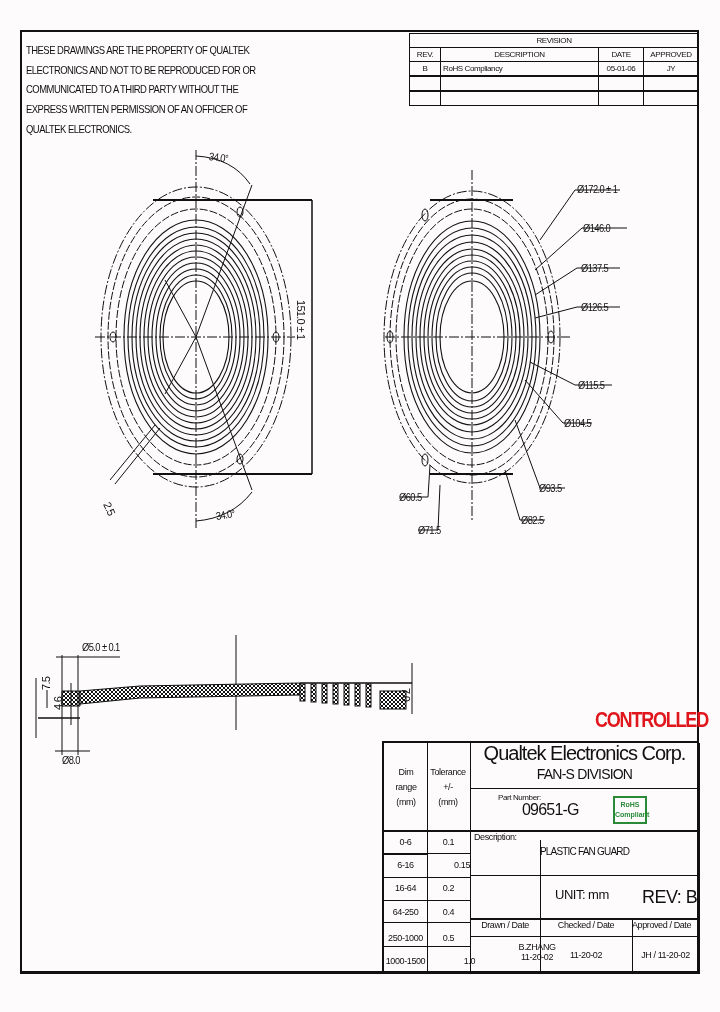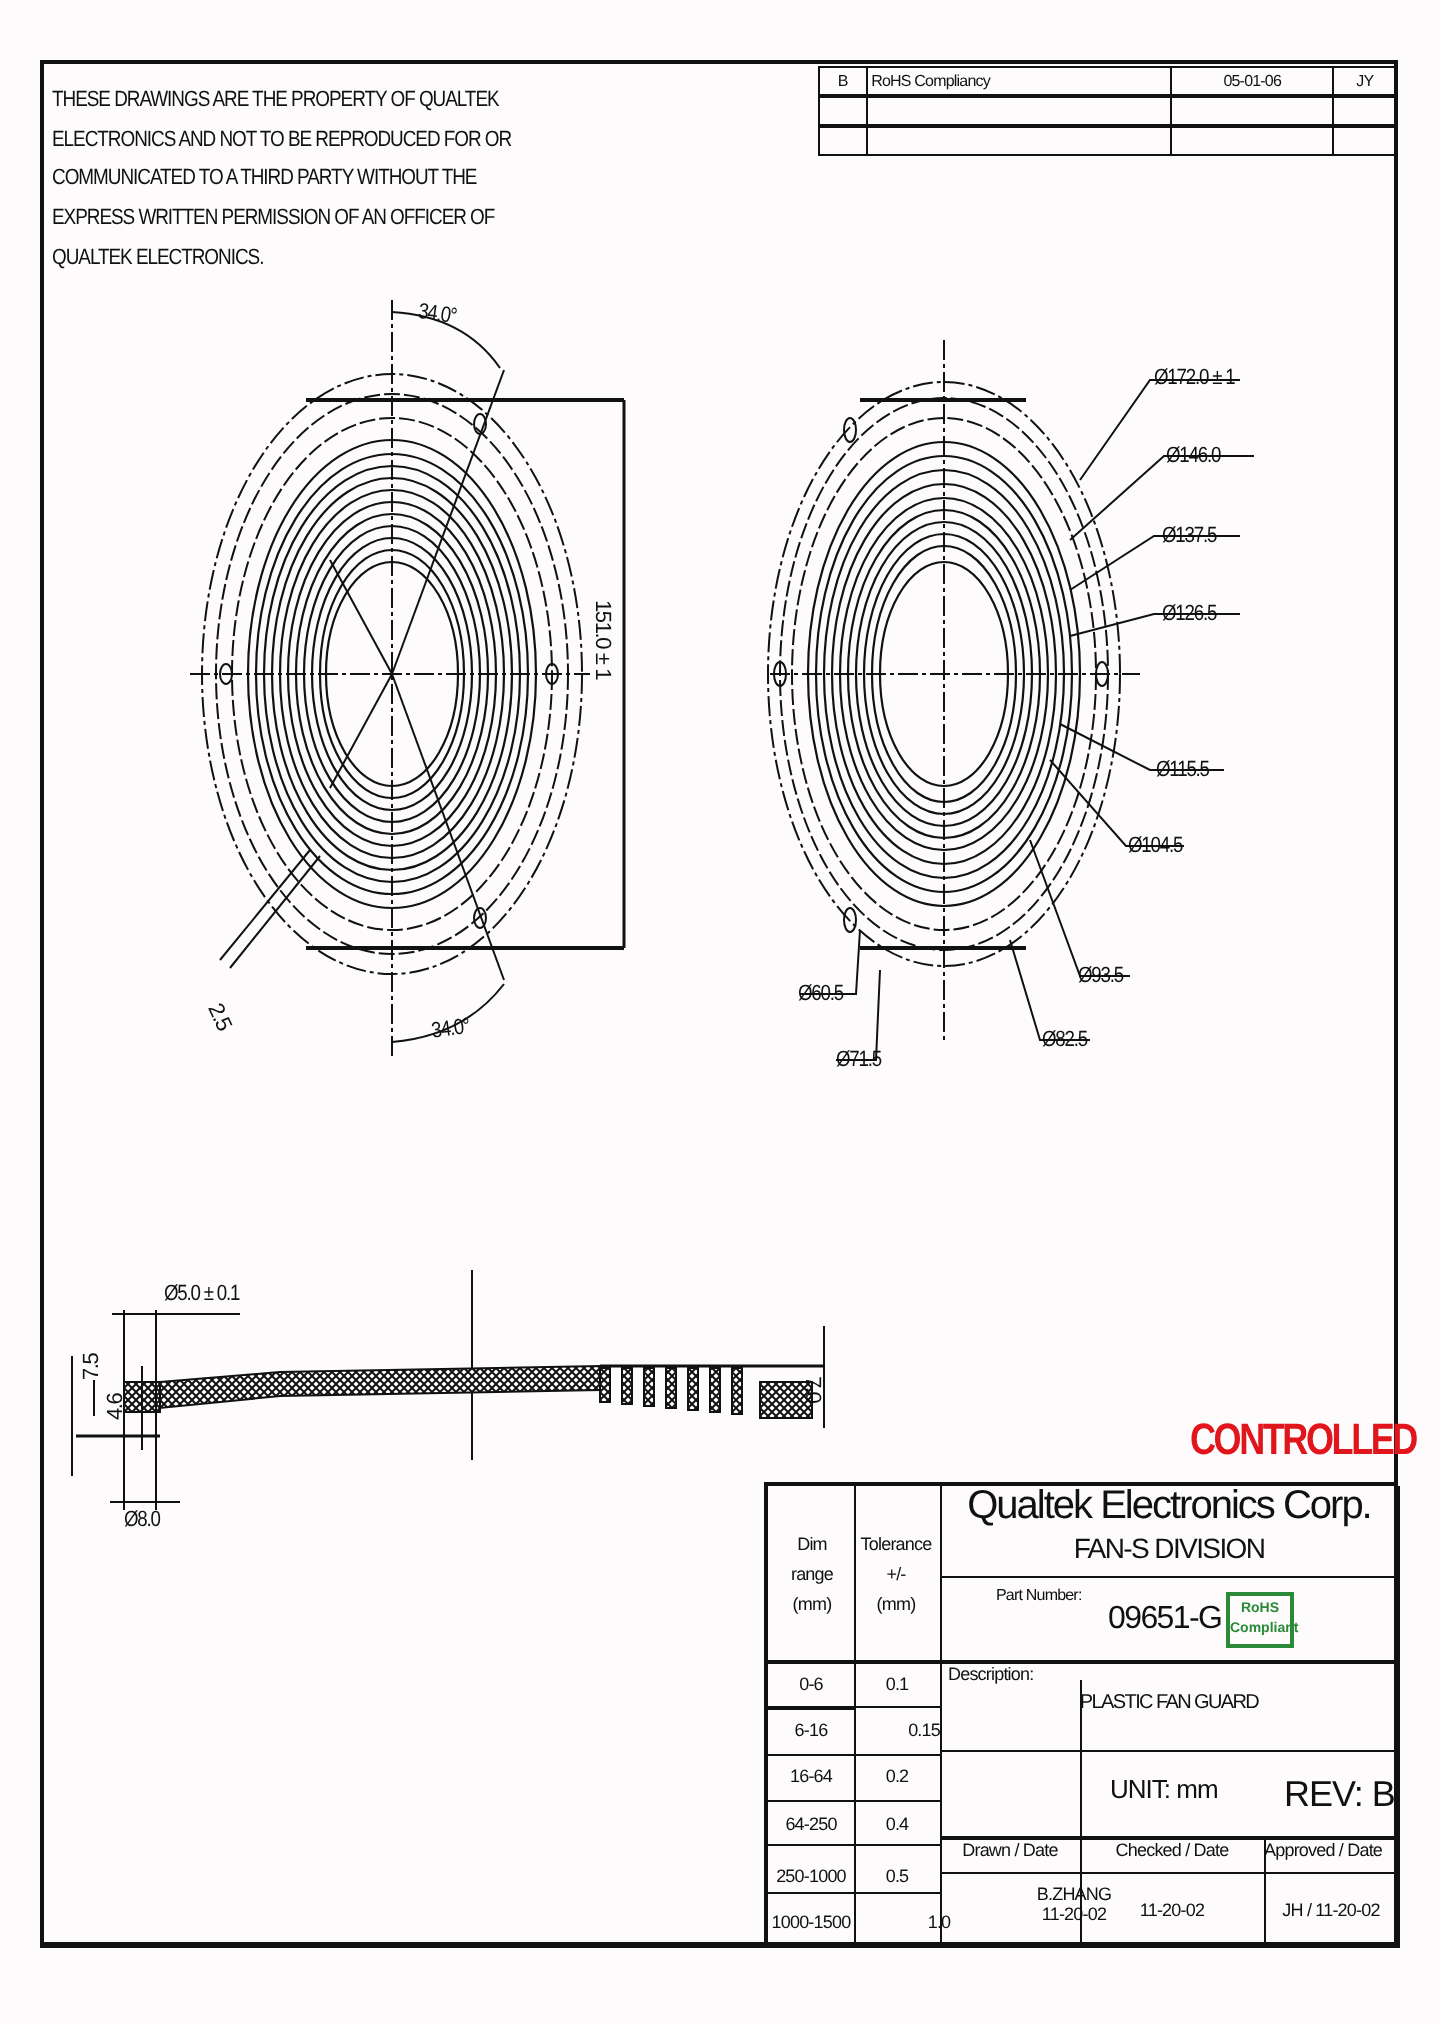--- a/index.html
+++ b/index.html
@@ -30,20 +30,29 @@
 <div class="notice">
   <div>THESE DRAWINGS ARE THE PROPERTY OF QUALTEK</div>
   <div>ELECTRONICS AND NOT TO BE REPRODUCED FOR OR</div>
   <div>COMMUNICATED TO A THIRD PARTY WITHOUT THE</div>
   <div>EXPRESS WRITTEN PERMISSION OF AN OFFICER OF</div>
   <div>QUALTEK ELECTRONICS.</div>
 </div>
 
 <table class="rev">
   <tbody>
+      <tr>
+        <td colspan="4">REVISION</td>
+      </tr>
+  <tr>
+    <td style="width:26px">REV.</td>
+    <td style="width:153px">DESCRIPTION</td>
+    <td style="width:40px">DATE</td>
+    <td>APPROVED</td>
+  </tr>
   <tr class="thick">
     <td>B</td>
     <td class="left">RoHS Compliancy</td>
     <td>05-01-06</td>
     <td>JY</td>
   </tr>
   <tr class="thick">
     <td></td>
         <td></td>
         <td></td>
@@ -236,21 +245,21 @@
 <div class="tb-abs" style="left:427px;top:907px;width:43px;text-align:center;">0.4</div>
 <div class="tb-abs" style="left:384px;top:933px;width:43px;text-align:center;">250-1000</div>
 <div class="tb-abs" style="left:427px;top:933px;width:43px;text-align:center;">0.5</div>
 <div class="tb-abs" style="left:384px;top:956px;width:43px;text-align:center;">1000-1500</div>
 <div class="tb-abs" style="left:448px;top:956px;width:43px;text-align:center;">1.0</div>
 
 <div class="tb-abs" style="left:470px;top:742px;width:229px;text-align:center;font-size:20px;letter-spacing:-1px;">Qualtek Electronics Corp.</div>
 <div class="tb-abs" style="left:470px;top:766px;width:229px;text-align:center;font-size:14px;letter-spacing:-0.8px;">FAN-S DIVISION</div>
 
 <div class="tb-abs" style="left:474px;top:793px;font-size:8px;padding-left:24px;">Part Number:</div>
-<div class="tb-abs" style="left:522px;top:801px;font-size:16px;letter-spacing:-0.8px;margin-left:32px;">09651-G</div>
+<div class="tb-abs" style="left:522px;top:801px;font-size:16px;letter-spacing:-0.8px;">09651-G</div>
 <div class="rohs">
   <div>RoHS</div>
   <div>Compliant</div>
 </div>
 
 <div class="tb-abs" style="left:474px;top:832px;font-size:9px;">Description:</div>
 <div class="tb-abs" style="left:470px;top:846px;width:229px;text-align:center;font-size:10px;letter-spacing:-0.8px;">PLASTIC FAN GUARD</div>
 
 <div class="tb-abs" style="left:555px;top:887px;font-size:13px;letter-spacing:-0.5px;">UNIT:  mm</div>
 <div class="tb-abs" style="left:642px;top:887px;font-size:18px;letter-spacing:-0.5px;">REV:  B</div>

